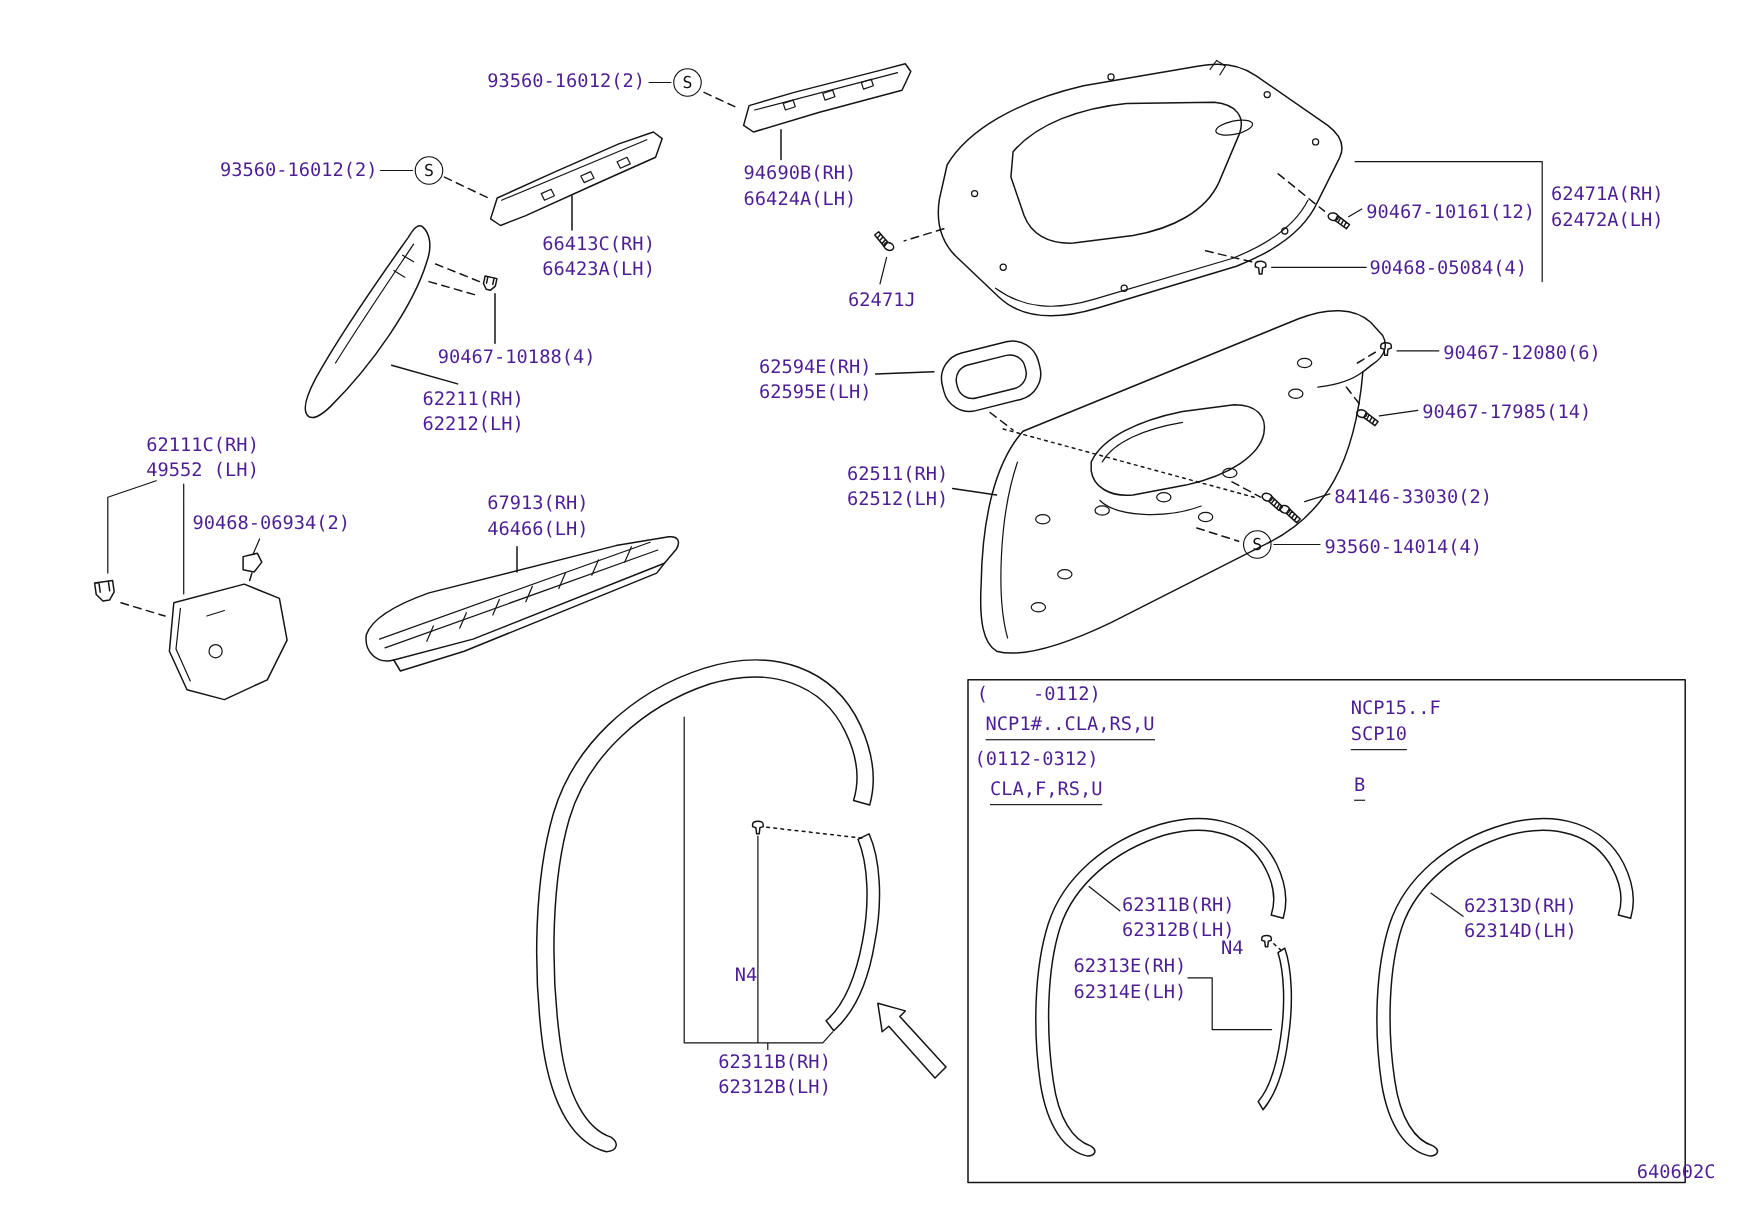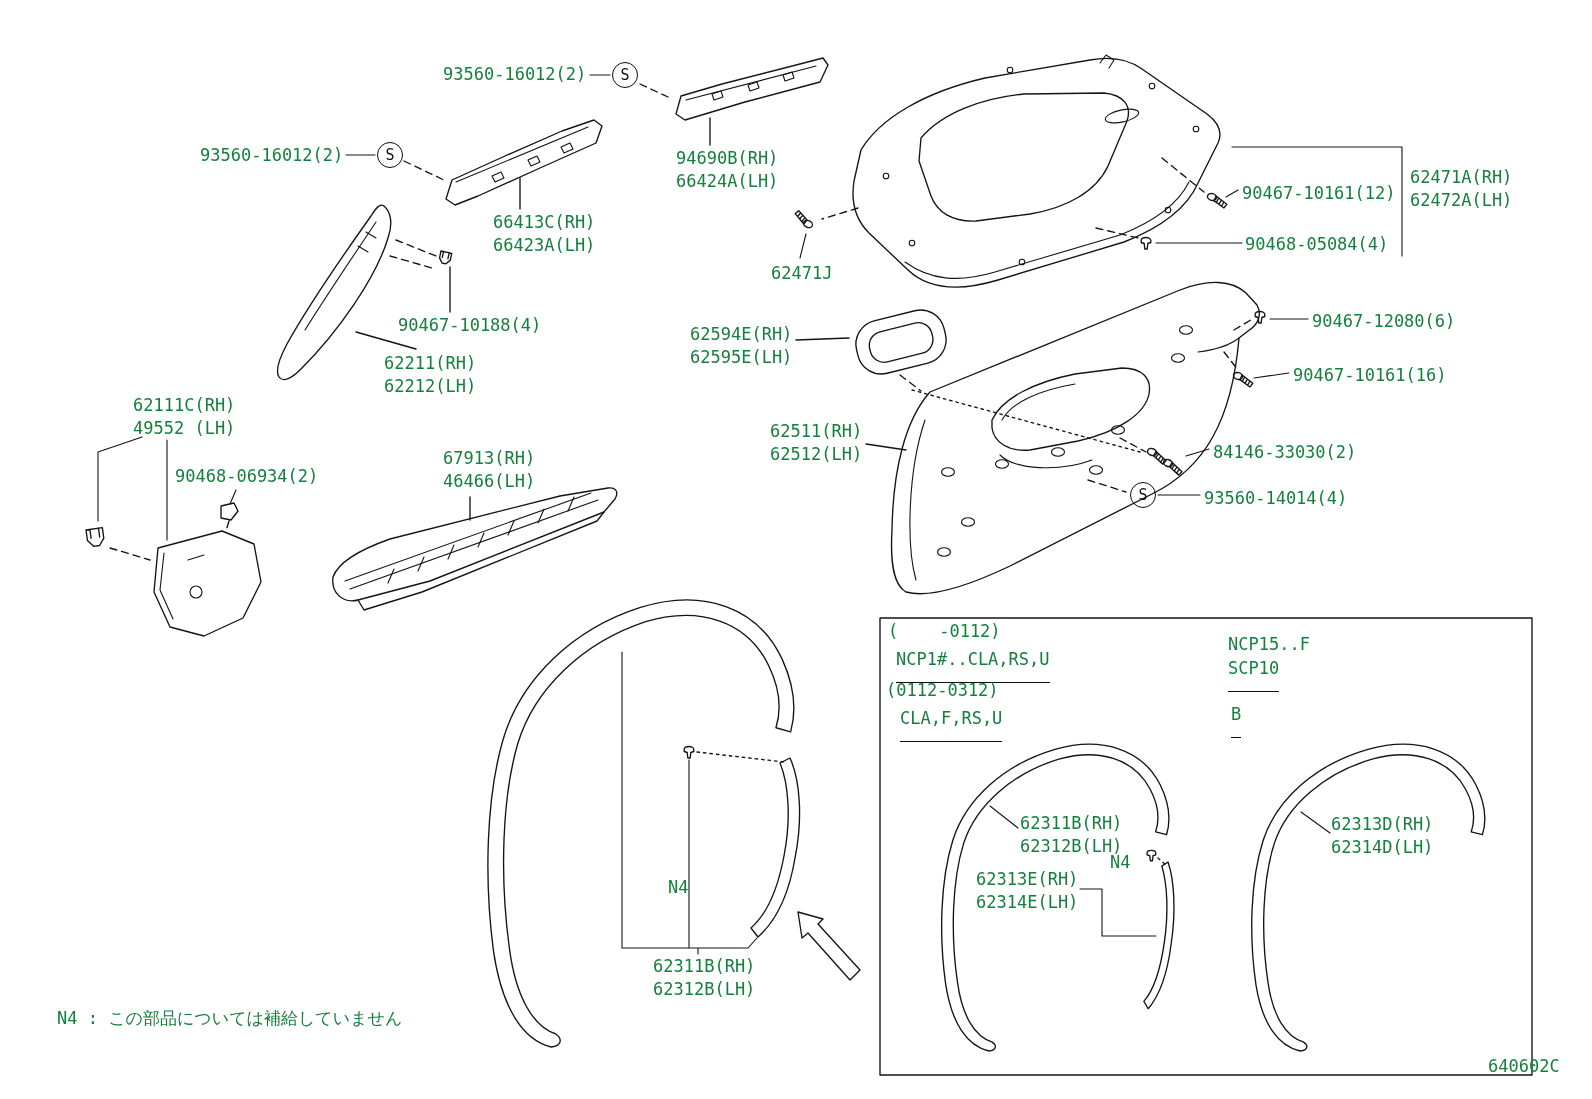--- a/index.html
+++ b/index.html
@@ -8,24 +8,24 @@
     position:relative; width:1592px; height:1099px; background:#fff;
     overflow:hidden; font-family:"DejaVu Sans Mono", monospace;
   }
   #art { position:absolute; left:0; top:0; }
   #art * { fill:none; stroke:#141414; stroke-width:1.35; stroke-linecap:round;
            stroke-linejoin:round; vector-effect:non-scaling-stroke; }
   #art .dash { stroke-dasharray:7 5; }
   #art .dot  { stroke-dasharray:2.5 4; }
   #art .thin { stroke-width:1.1; }
   .lbl {
-    position:absolute; font-size:17px; line-height:23px; color:#15803d;
+    position:absolute; font-size:17px; line-height:23px; color:#4c1d95;
     white-space:pre; letter-spacing:0;
   }
-  .u { border-bottom:1.6px solid #0d0d0d; padding-bottom:11px; }
+  .u { border-bottom:1.6px solid #0d0d0d; padding-bottom:1px; }
   .scircle {
     position:absolute; width:26px; height:26px; border:1.7px solid #0d0d0d;
     border-radius:50%; display:flex; align-items:center; justify-content:center;
     font-size:15px; color:#0d0d0d;
   }
 </style>
 </head>
 <body>
 
 <div id="canvas">
@@ -183,21 +183,21 @@
   <div class="lbl" style="left:493px; top:211px">66413C(RH)
 66423A(LH)</div>
   <div class="lbl" style="left:1410px; top:166px">62471A(RH)
 62472A(LH)</div>
   <div class="lbl" style="left:1242px; top:182px">90467-10161(12)</div>
   <div class="lbl" style="left:1245px; top:233px">90468-05084(4)</div>
   <div class="lbl" style="left:771px; top:262px">62471J</div>
   <div class="lbl" style="left:1312px; top:310px">90467-12080(6)</div>
   <div class="lbl" style="left:690px; top:323px">62594E(RH)
 62595E(LH)</div>
-  <div class="lbl" style="left:1293px; top:364px">90467-10161(16)</div>
+  <div class="lbl" style="left:1293px; top:364px">90467-17985(14)</div>
   <div class="lbl" style="left:398px; top:314px">90467-10188(4)</div>
   <div class="lbl" style="left:384px; top:352px">62211(RH)
 62212(LH)</div>
   <div class="lbl" style="left:133px; top:394px">62111C(RH)
 49552 (LH)</div>
   <div class="lbl" style="left:175px; top:465px">90468-06934(2)</div>
   <div class="lbl" style="left:443px; top:447px">67913(RH)
 46466(LH)</div>
   <div class="lbl" style="left:770px; top:420px">62511(RH)
 62512(LH)</div>
@@ -215,16 +215,15 @@
   <div class="lbl u" style="left:1228px; top:657px">SCP10</div>
   <div class="lbl u" style="left:1231px; top:703px">B</div>
   <div class="lbl" style="left:1020px; top:812px">62311B(RH)
 62312B(LH)</div>
   <div class="lbl" style="left:976px; top:868px">62313E(RH)
 62314E(LH)</div>
   <div class="lbl" style="left:1110px; top:851px">N4</div>
   <div class="lbl" style="left:1331px; top:813px">62313D(RH)
 62314D(LH)</div>
 
-  <div class="lbl" style="left:57px; top:1007px">N4 : この部品については補給していません</div>
   <div class="lbl" style="left:1488px; top:1055px">640602C</div>
 
 </div>
 
 </body></html>

